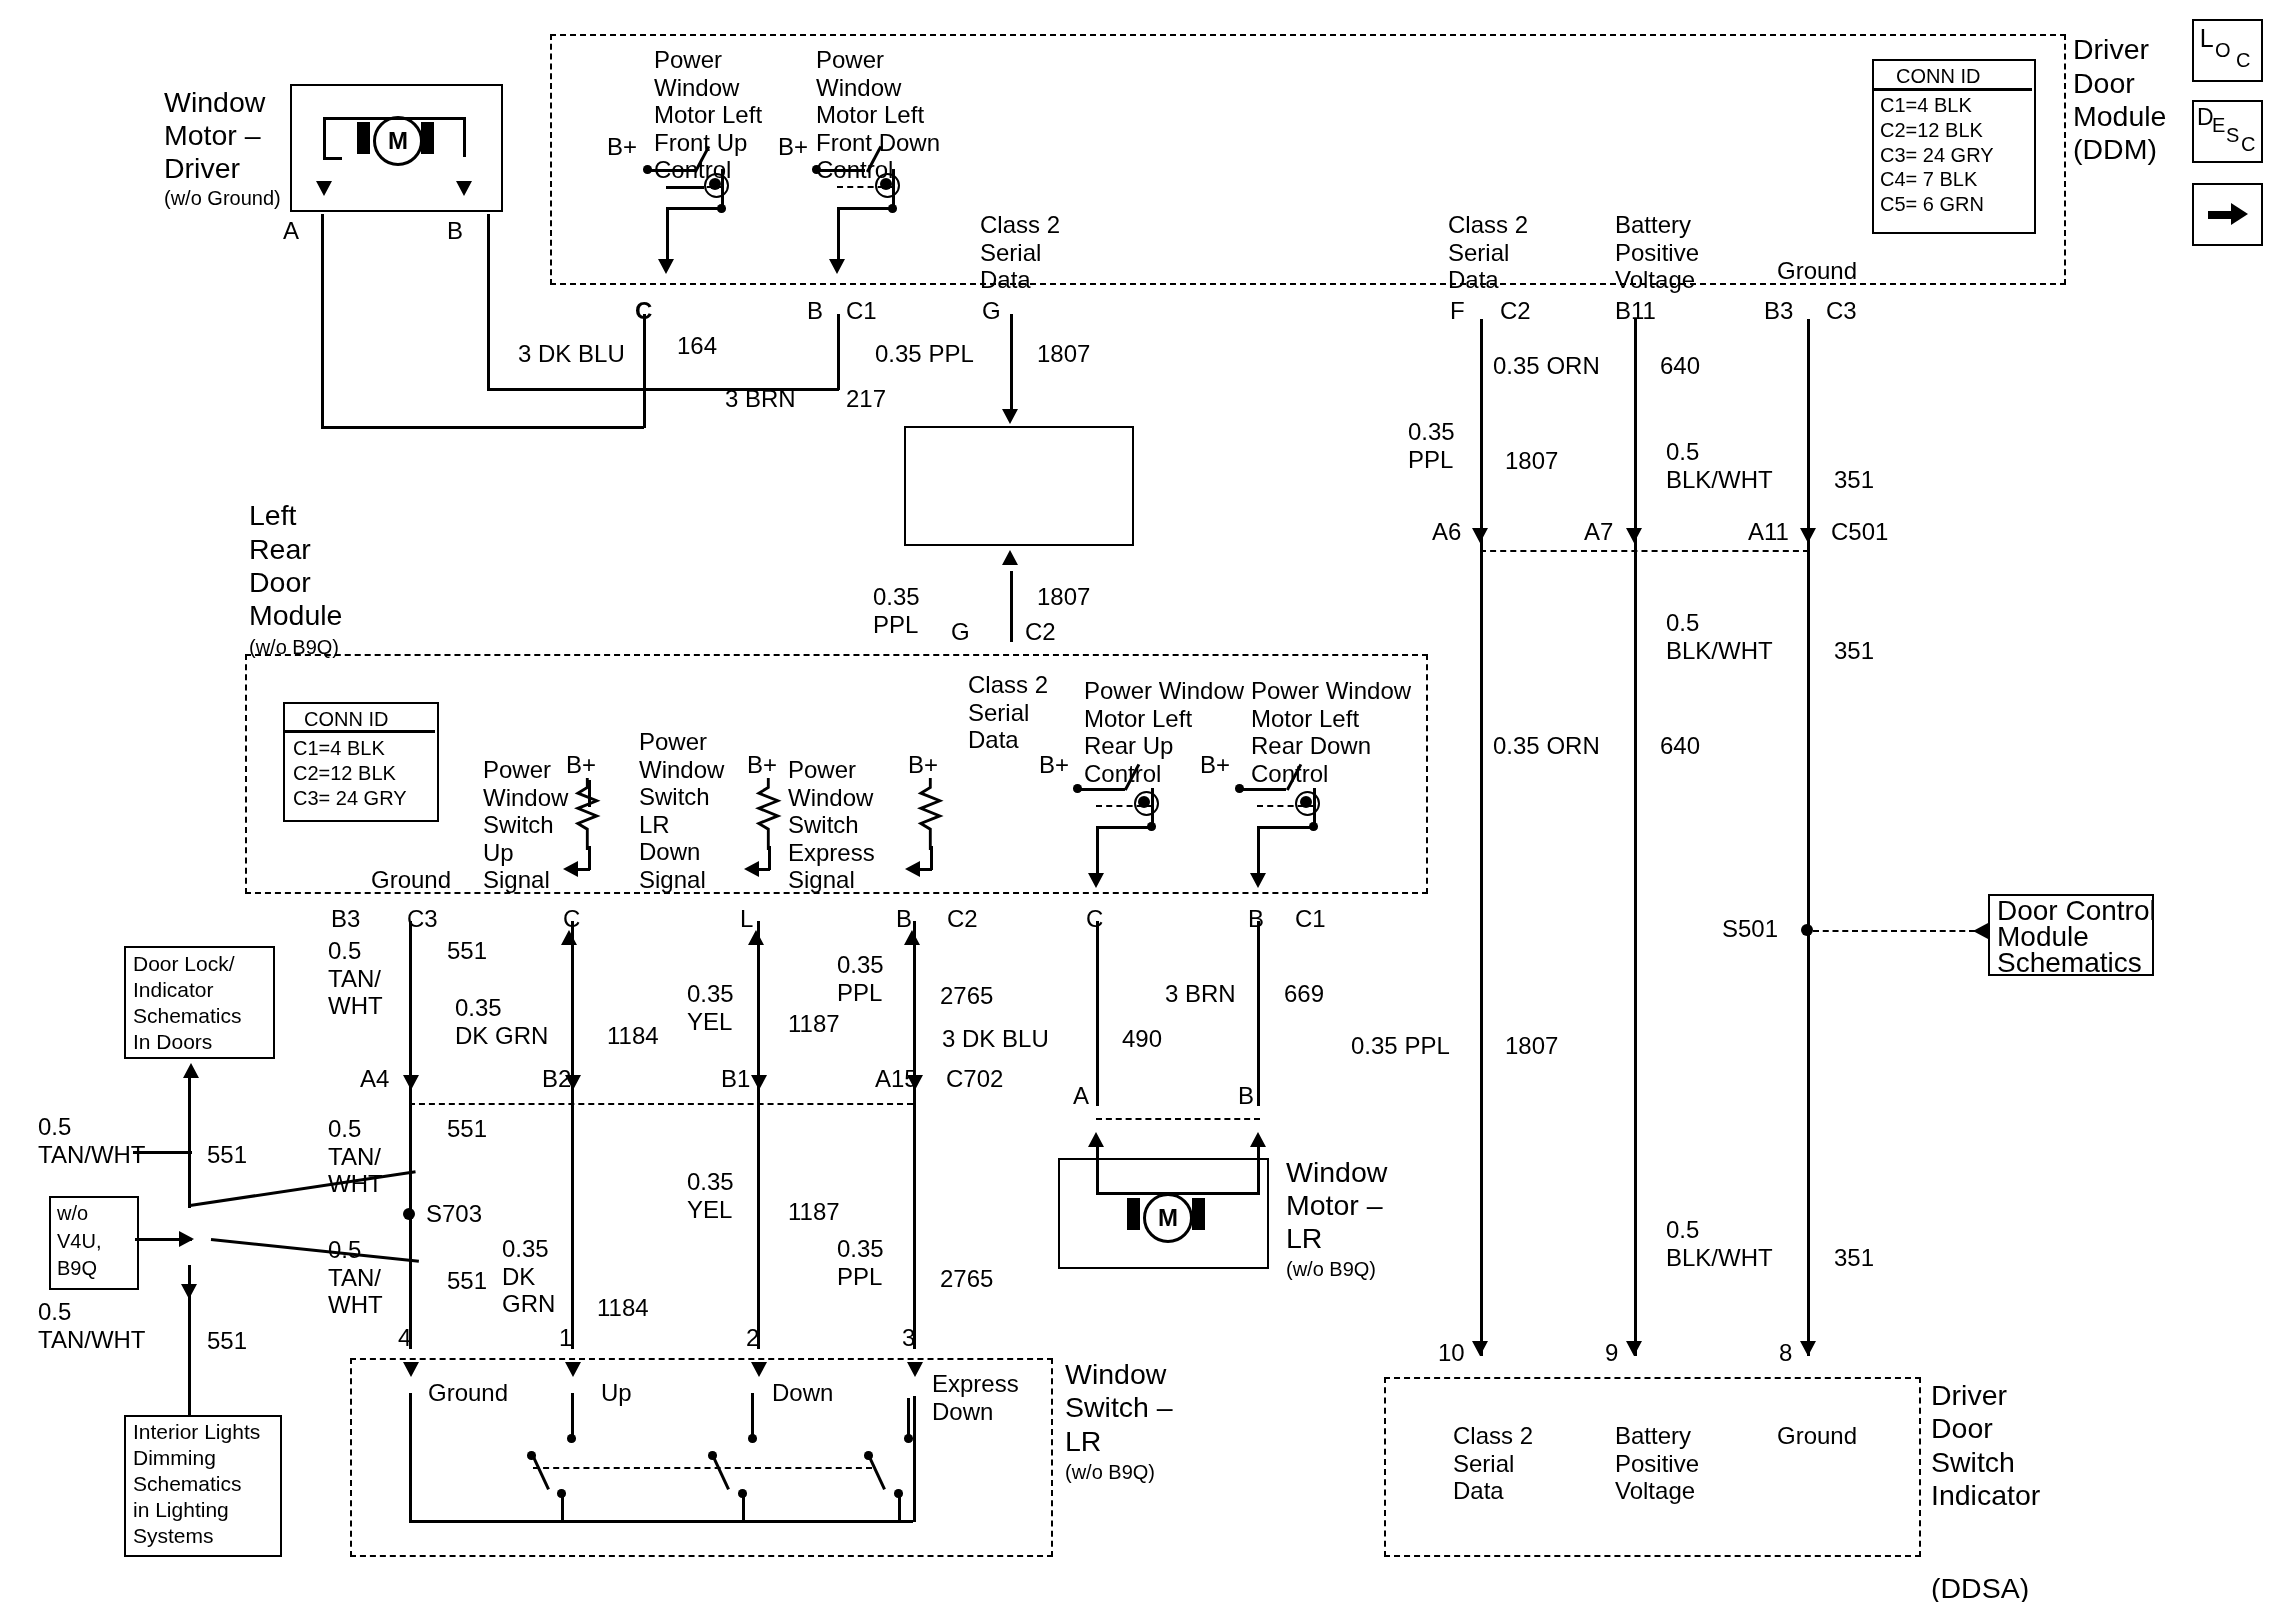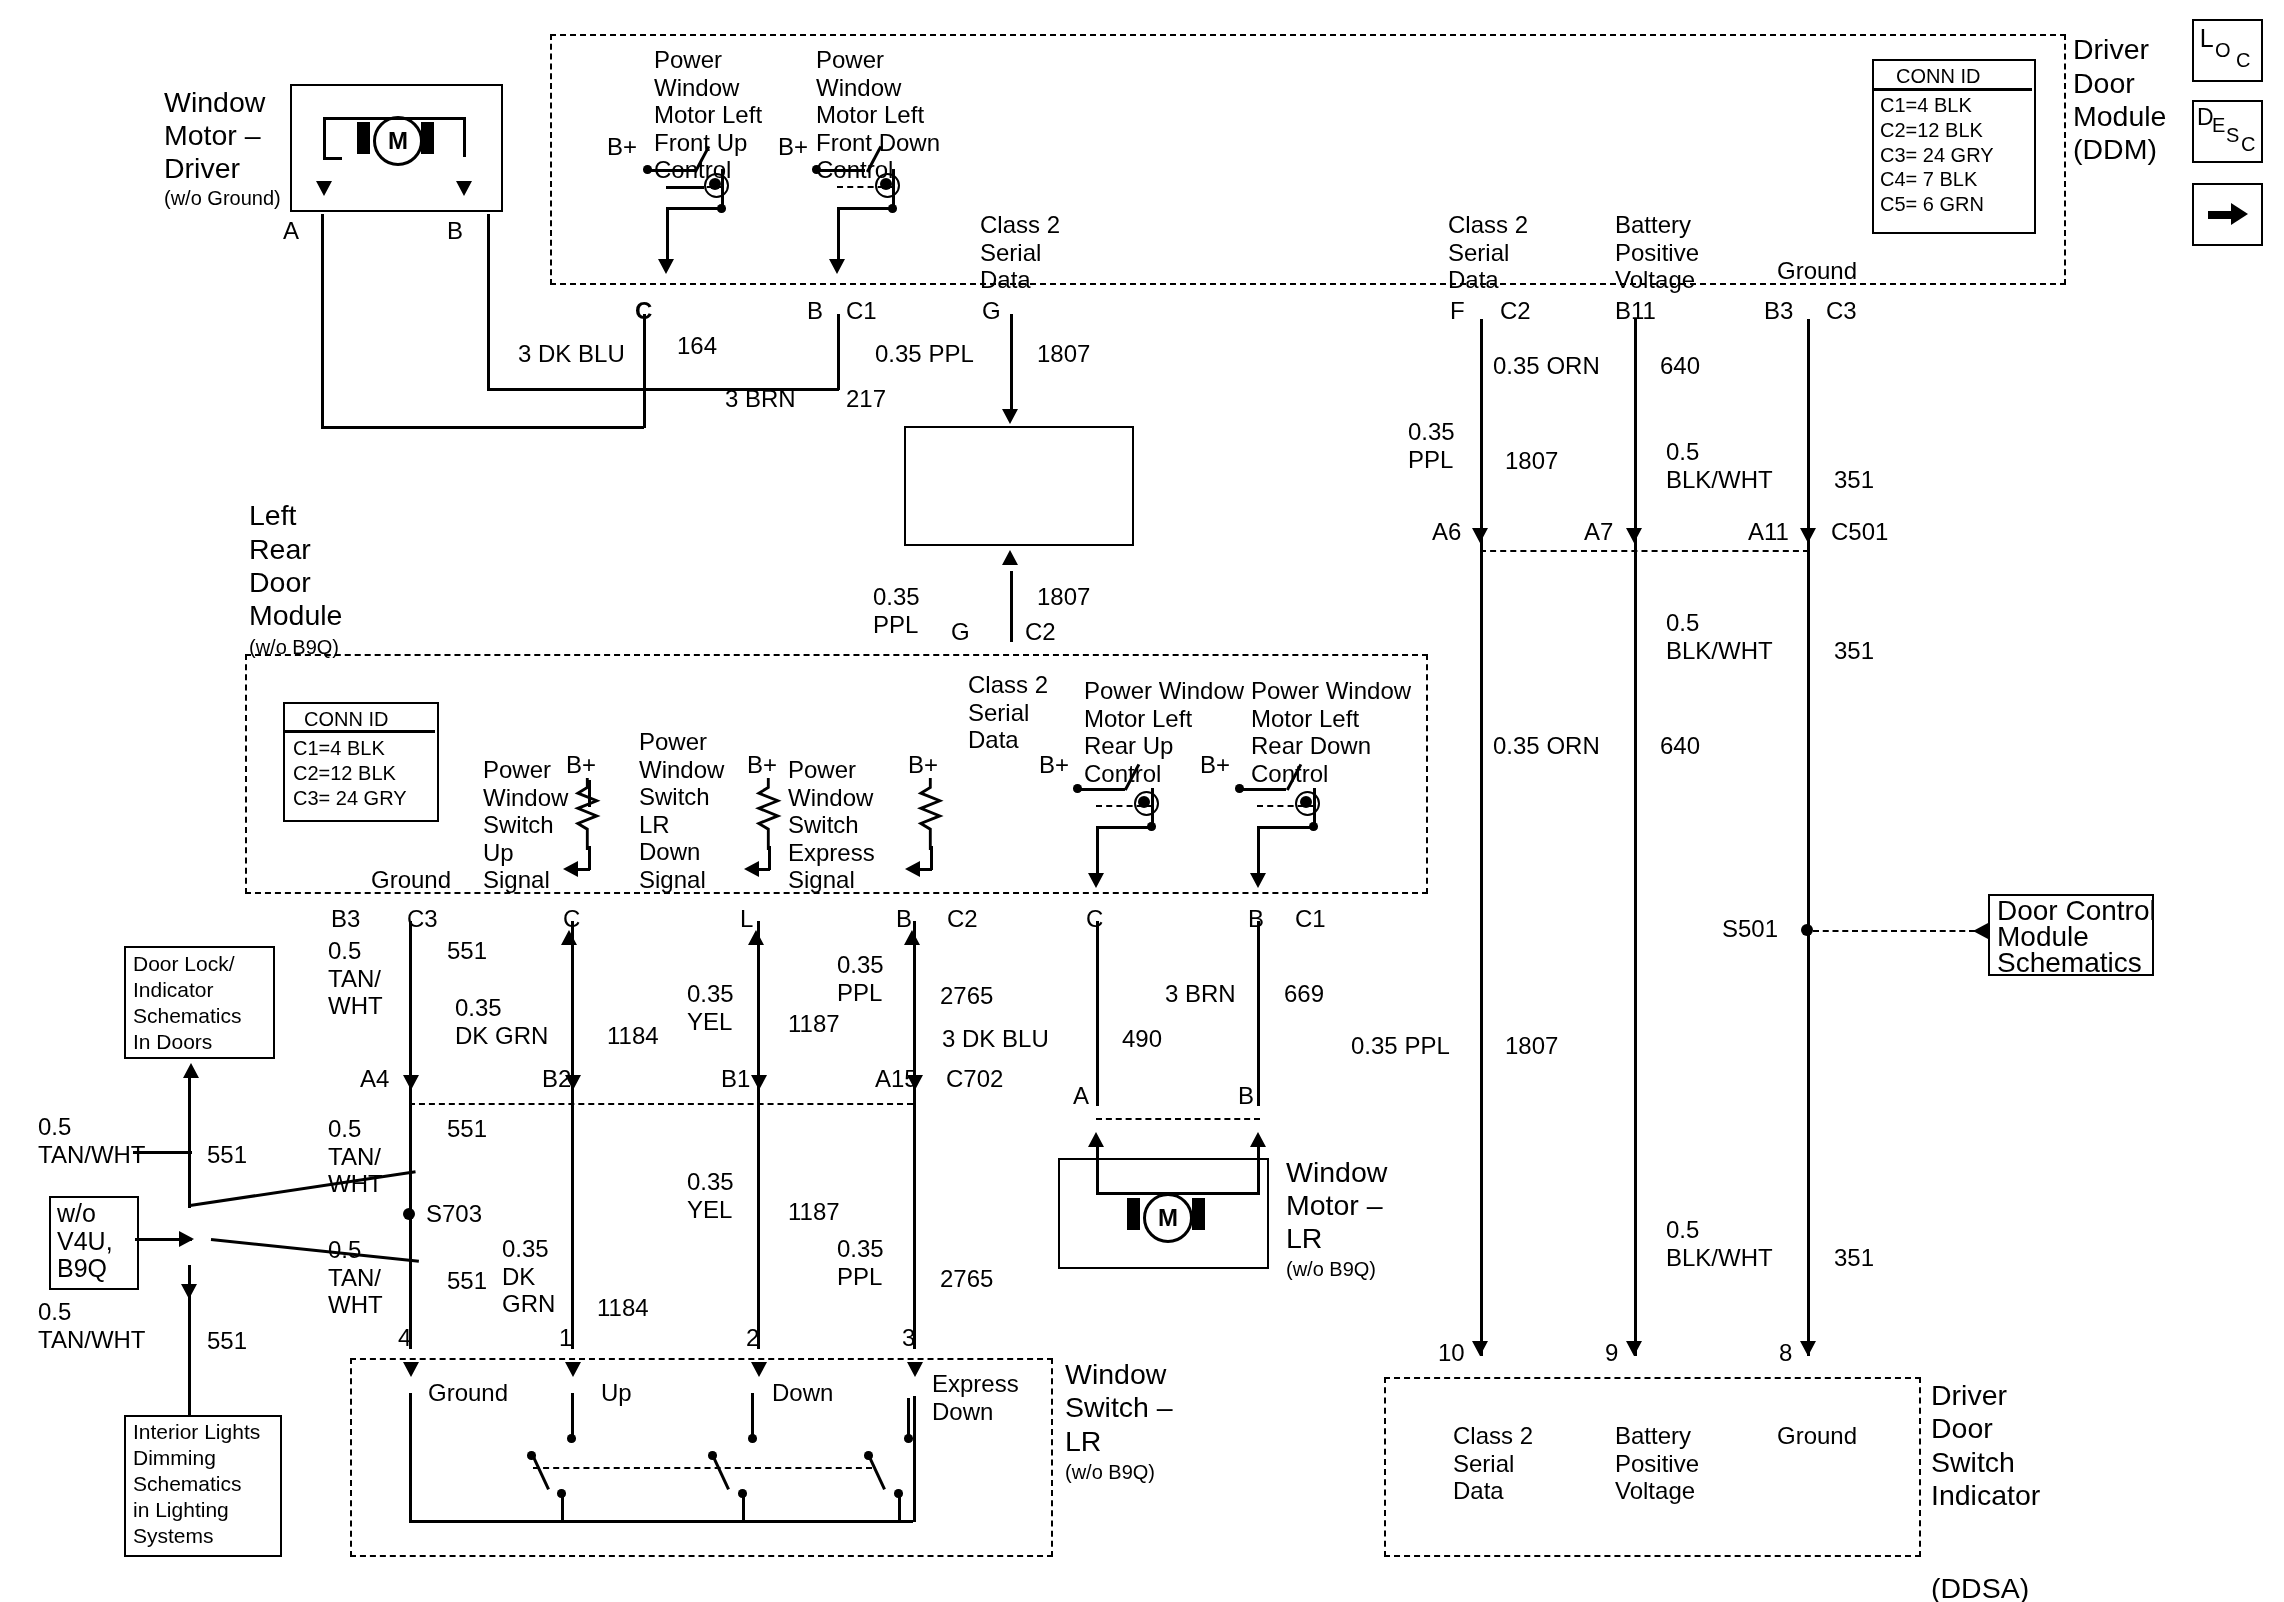--- a/index.html
+++ b/index.html
@@ -359,21 +359,21 @@
 
   <div class="t" style="left:38px;top:1113px;">0.5
 TAN/WHT</div>
   <div class="t" style="left:207px;top:1141px;">551</div>
   <div class="t" style="left:38px;top:1298px;">0.5
 TAN/WHT</div>
   <div class="t" style="left:207px;top:1327px;">551</div>
   <div class="ln h" style="left:133px;top:1151px;width:59px;"></div>
 
   <div class="solidbox" style="left:49px;top:1196px;width:86px;height:90px;"></div>
-  <div class="t" style="left:57px;top:1200px;font-size:25px;line-height:27.6px;">w/o
+  <div class="t" style="left:57px;top:1200px;font-size:20px;line-height:27.6px;">w/o
 V4U,
 B9Q</div>
   <div class="ln h" style="left:135px;top:1238px;width:57px;"></div>
   <div class="arrowr" style="left:179px;top:1231px;"></div>
   <div class="ln" style="left:211px;top:1238px;width:209px;height:2.9px;transform:rotate(6deg);transform-origin:left center;"></div>
 
   <div class="dot" style="left:403px;top:1208px;"></div>
   <div class="t" style="left:426px;top:1200px;">S703</div>
 
   <div class="solidbox" style="left:124px;top:1415px;width:154px;height:138px;"></div>

